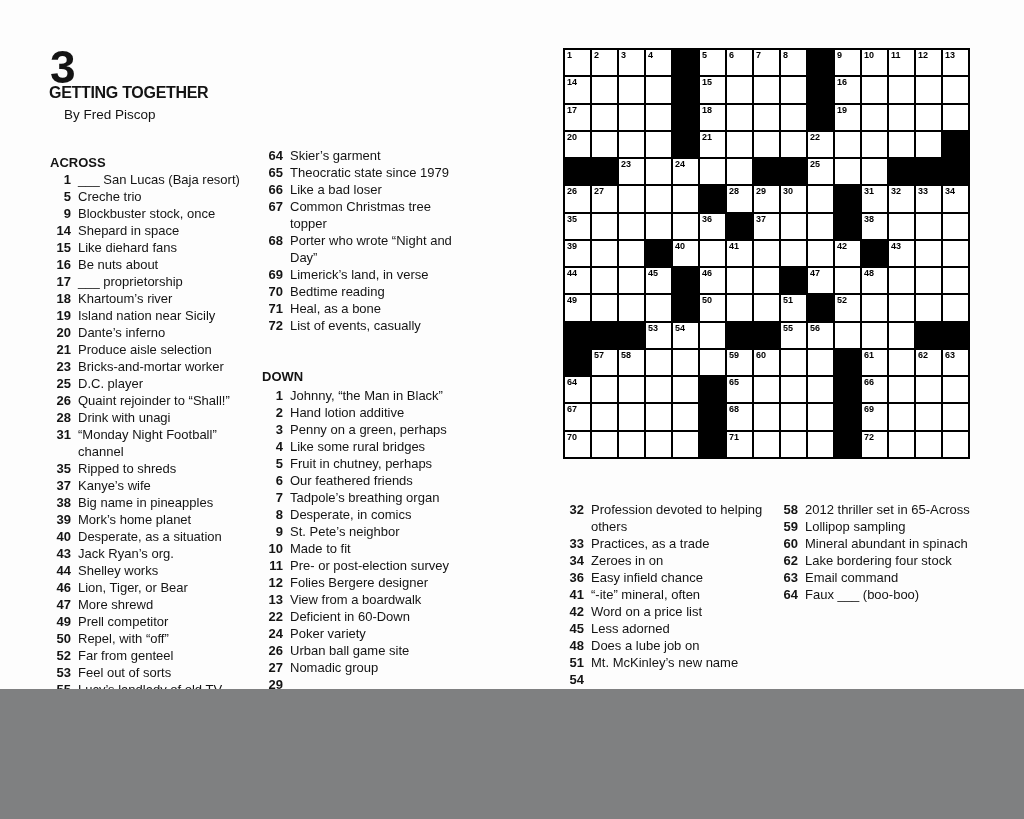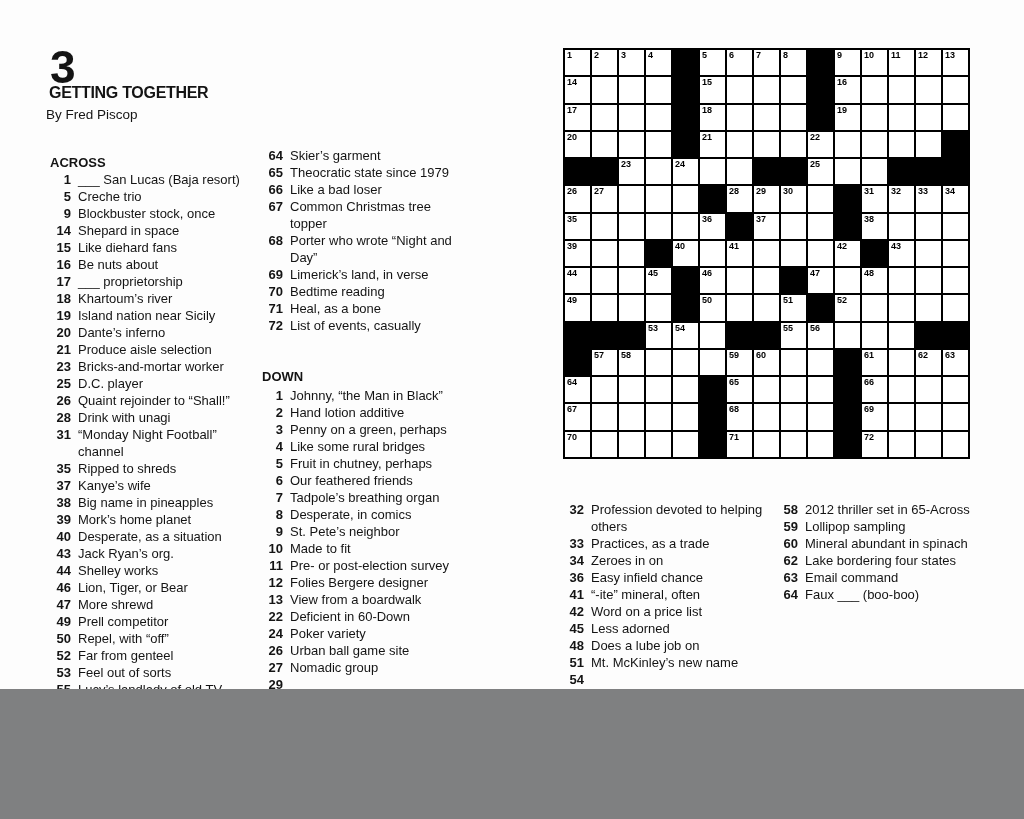--- a/index.html
+++ b/index.html
@@ -7,21 +7,21 @@
     width:1024px;height:819px;position:relative;overflow:hidden;
     background:#fdfdfd;color:#141414;
     font-family:"Liberation Sans", sans-serif;
     -webkit-font-smoothing:antialiased;
   }
   .abs{position:absolute;}
 
   
   #page-number{left:50px;top:44px;font-size:46px;font-weight:bold;line-height:1;letter-spacing:-1px;}
   #puzzle-title{left:49px;top:84px;font-size:16px;font-weight:bold;letter-spacing:-0.3px;}
-  #byline{left:46px;top:107px;font-size:13.5px;font-weight:normal;}
+  #byline{left:64px;top:107px;font-size:13.5px;font-weight:normal;}
 
   
   .clue-col{font-size:13px;line-height:17px;}
   #clue-col-1{left:50px;top:147px;width:210px;}
   #clue-col-2{left:262px;top:147px;width:202px;}
   #clue-col-3{left:563px;top:501px;width:214px;}
   #clue-col-4{left:777px;top:501px;width:246px;}
   .section-header{font-weight:bold;line-height:17px;margin-top:7px;}
   #down-header{margin-top:34px;margin-bottom:2px;}
   .clue{display:flex;line-height:17px;}
@@ -719,21 +719,21 @@
       <div class="clue">
         <span class="cnum">59</span>
         <span class="ctext">Lollipop sampling</span>
       </div>
       <div class="clue">
         <span class="cnum">60</span>
         <span class="ctext">Mineral abundant in spinach</span>
       </div>
       <div class="clue">
         <span class="cnum">62</span>
-        <span class="ctext">Lake bordering four states</span>
+        <span class="ctext">Lake bordering four stock</span>
       </div>
       <div class="clue">
         <span class="cnum">63</span>
         <span class="ctext">Email command</span>
       </div>
       <div class="clue">
         <span class="cnum">64</span>
         <span class="ctext">Faux ___ (boo-boo)</span>
       </div>
     </div>

